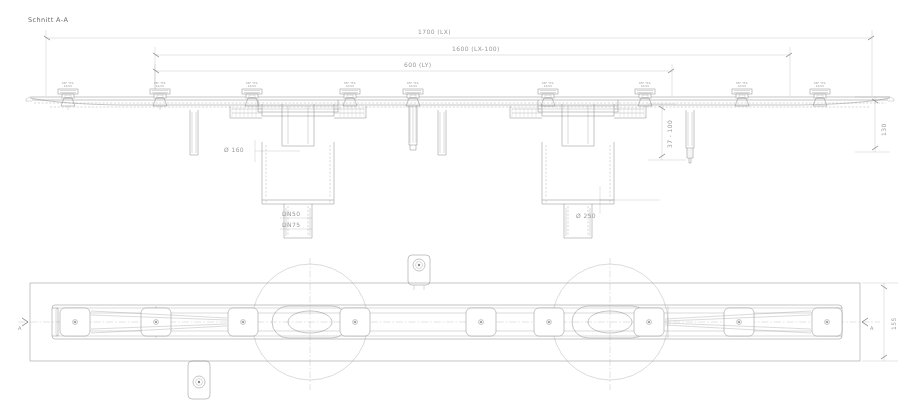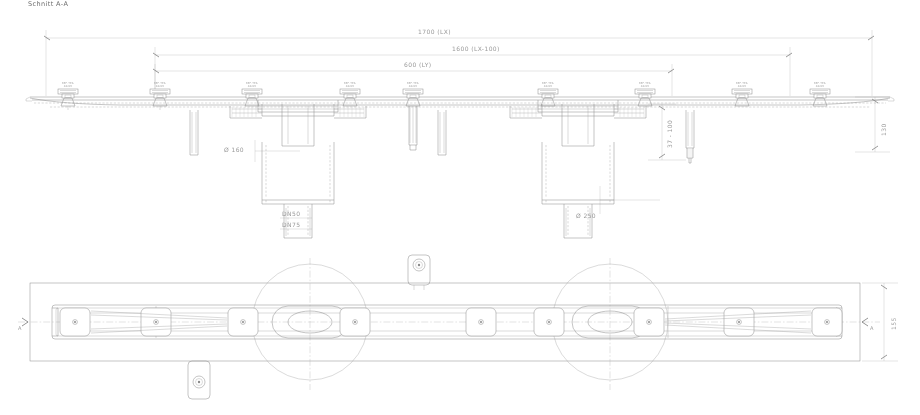--- a/index.html
+++ b/index.html
@@ -356,21 +356,21 @@
       </g>
     </g>
 
     <g>
       <path class="lth" d="M22 318 L28 322 L22 326" fill="none"></path>
       <path class="lth" d="M868 318 L862 322 L868 326" fill="none"></path>
     </g>
   </g>
 </svg>
 
-<div class="lbl t7 dark" style="left:28px;top:0;">Schnitt A-A</div>
+<div class="lbl t7 dark" style="left:28px;top:16px;">Schnitt A-A</div>
 
 <div class="lbl t6" style="left:418px;top:28px;">1700 (LX)</div>
 <div class="lbl t6" style="left:452px;top:45px;">1600 (LX-100)</div>
 <div class="lbl t6" style="left:404px;top:61px;">600 (LY)</div>
 
 <div class="lbl t6 vert" style="left:880px;top:136px;">130</div>
 <div class="lbl t6 vert" style="left:666px;top:148px;">37 - 100</div>
 
 <div class="lbl t6" style="left:224px;top:146px;">Ø 160</div>
 <div class="lbl t6" style="left:576px;top:212px;">Ø 250</div>

